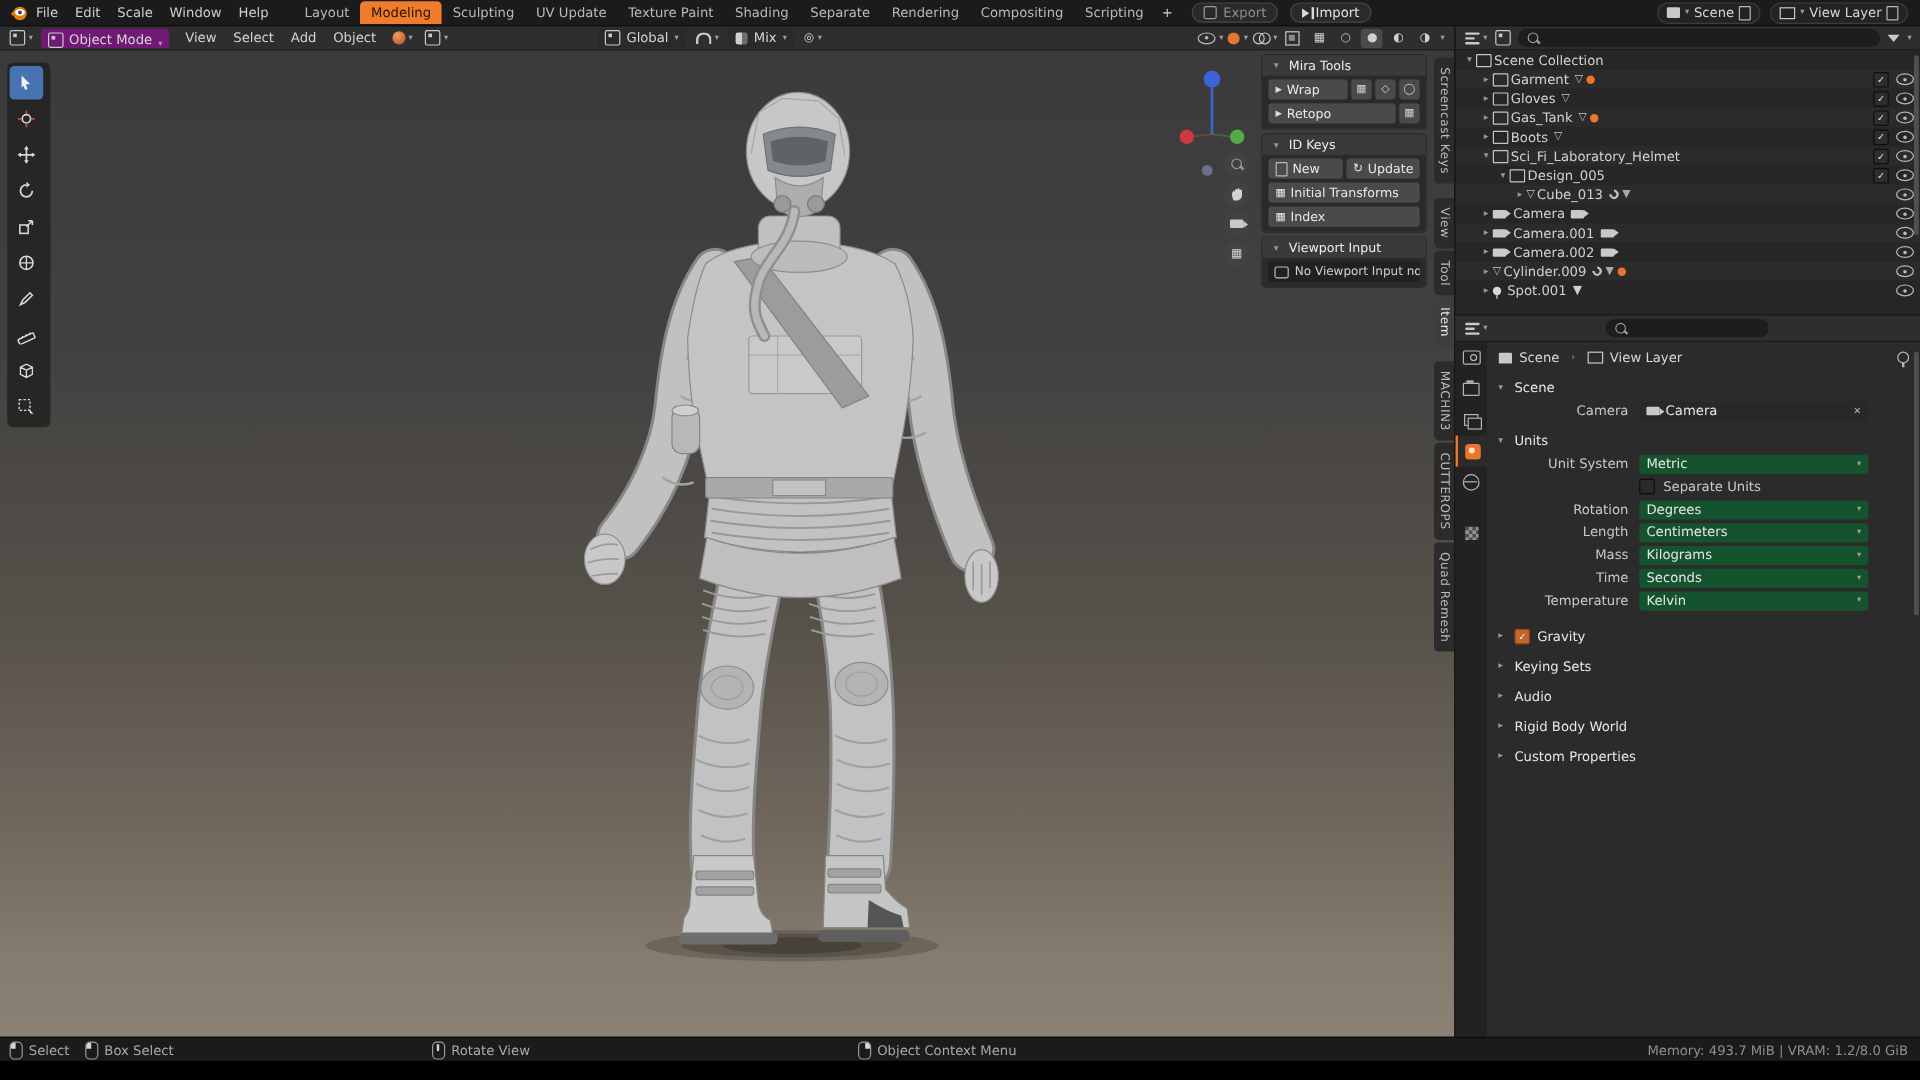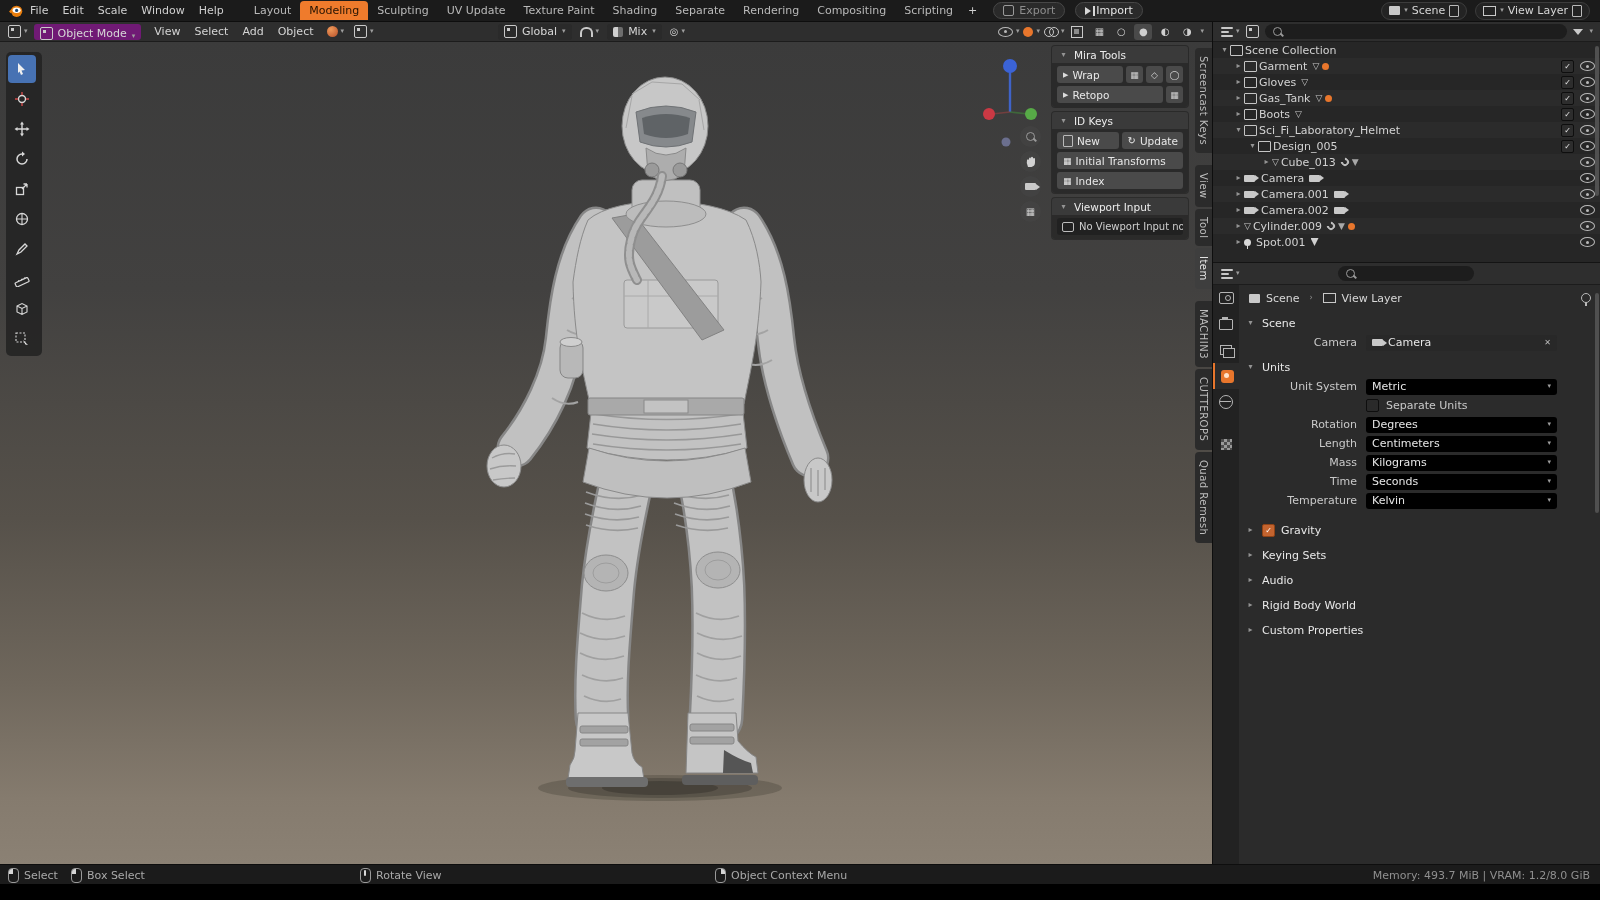--- a/index.html
+++ b/index.html
@@ -125,21 +125,21 @@
   .ic-world::after{content:'';position:absolute;left:0;top:5px;width:11px;height:1px;background:#b5b5b5}
   .ic-tex{width:11px;height:11px;background-image:linear-gradient(45deg,#999 25%,transparent 25%,transparent 75%,#999 75%),linear-gradient(45deg,#999 25%,#4d4d4d 25%,#4d4d4d 75%,#999 75%);background-size:6px 6px;background-position:0 0,3px 3px}
   #props-content{position:absolute;left:26px;top:22px;width:362px;height:580px;padding-top:4px;box-sizing:border-box}
   .crumb{display:flex;align-items:center;gap:6px;height:18px;padding:0 10px;color:#d8d8d8}
   .pinic{width:8px;height:8px;border:1px solid #b9b9b9;border-radius:50%;position:relative;margin-left:auto}
   .pinic::after{content:'';position:absolute;left:3px;top:8px;width:1.5px;height:4px;background:#b9b9b9}
   .phead{display:flex;gap:6px;align-items:center;height:18px;color:#e8e8e8;margin-top:7px;padding-left:6px}
   .prow{display:flex;align-items:center;height:17px;margin:2px 0;padding-right:44px}
   .plabel{width:118px;text-align:right;padding-right:9px;color:#c9c9c9;flex:none;white-space:nowrap}
   .pfield{flex:1;height:16px;border-radius:3px;display:flex;align-items:center;padding:0 6px;gap:5px;min-width:0}
-  .dd2{background:#000000;color:#e6e6e6}
+  .dd2{background:#14532d;color:#e6e6e6}
   .dd2 .caret{margin-left:auto}
   .numf{background:#545454;justify-content:center;color:#f5f5f5}
   .objf{background:#282828;color:#e6e6e6}
   .objf .xcl{margin-left:auto;font-size:8px;color:#bdbdbd}
   .clapic{width:11px;height:9px;border-radius:1px;background:#c9c9c9;position:relative;flex:none}
   .clapic::after{content:'';position:absolute;left:0;top:0;width:11px;height:3px;background:repeating-linear-gradient(90deg,#6c6c6c 0 2px,#c9c9c9 2px 4px)}
   .scroll{position:absolute;width:4px;border-radius:2px;background:#505050}
 
   
   #statusbar{position:absolute;left:0;top:864px;width:1600px;height:20px;background:#1b1b1b;color:#a9a9a9;border-top:1px solid #0e0e0e;box-sizing:border-box}

